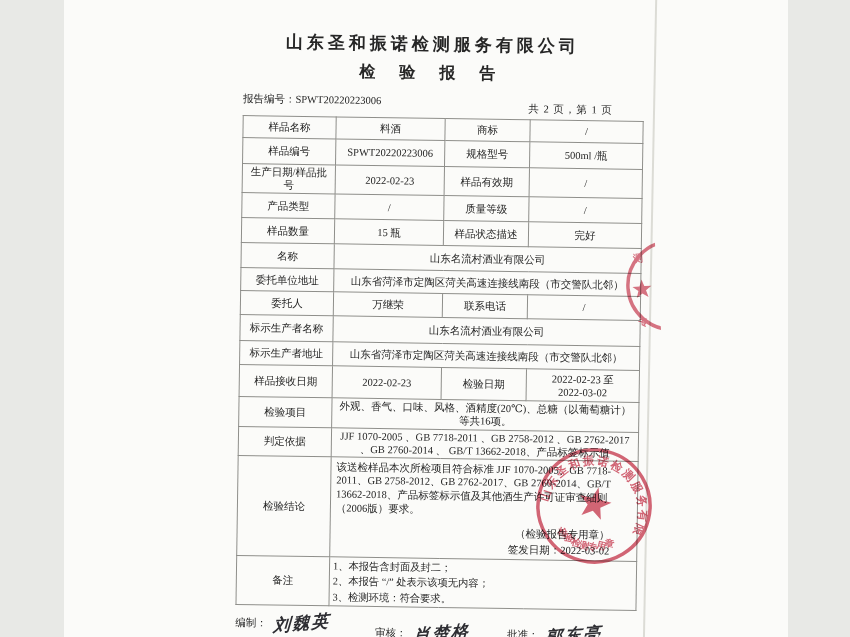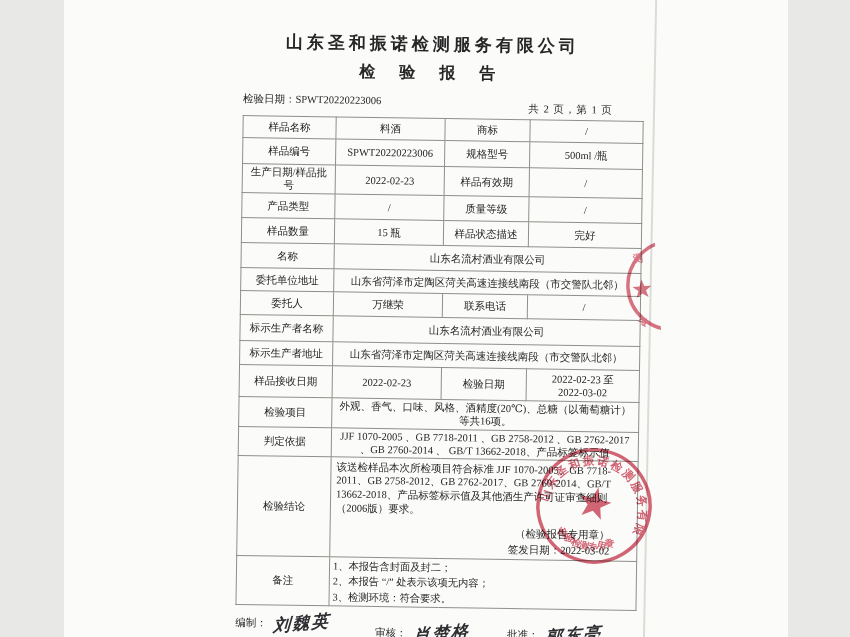--- a/index.html
+++ b/index.html
@@ -42,21 +42,21 @@
 <div class="canvas">
   <div class="paper"></div>
   <div class="paper-edge"></div>
 
   <div class="content">
     <div class="company-title">山东圣和振诺检测服务有限公司</div>
     <div class="report-title">检 验 报 告</div>
 
     <div class="meta">
       <span>
-        <span>检验日期：</span><span>SPWT20220223006</span>
+        <span>报告编号：</span><span>SPWT20220223006</span>
       </span>
       <span class="pages">共 2 页，第 1 页</span>
     </div>
 
     <table class="report">
       <colgroup>
           <col style="width:93px">
           <col style="width:109px">
           <col style="width:85px">
           <col style="width:113px">

